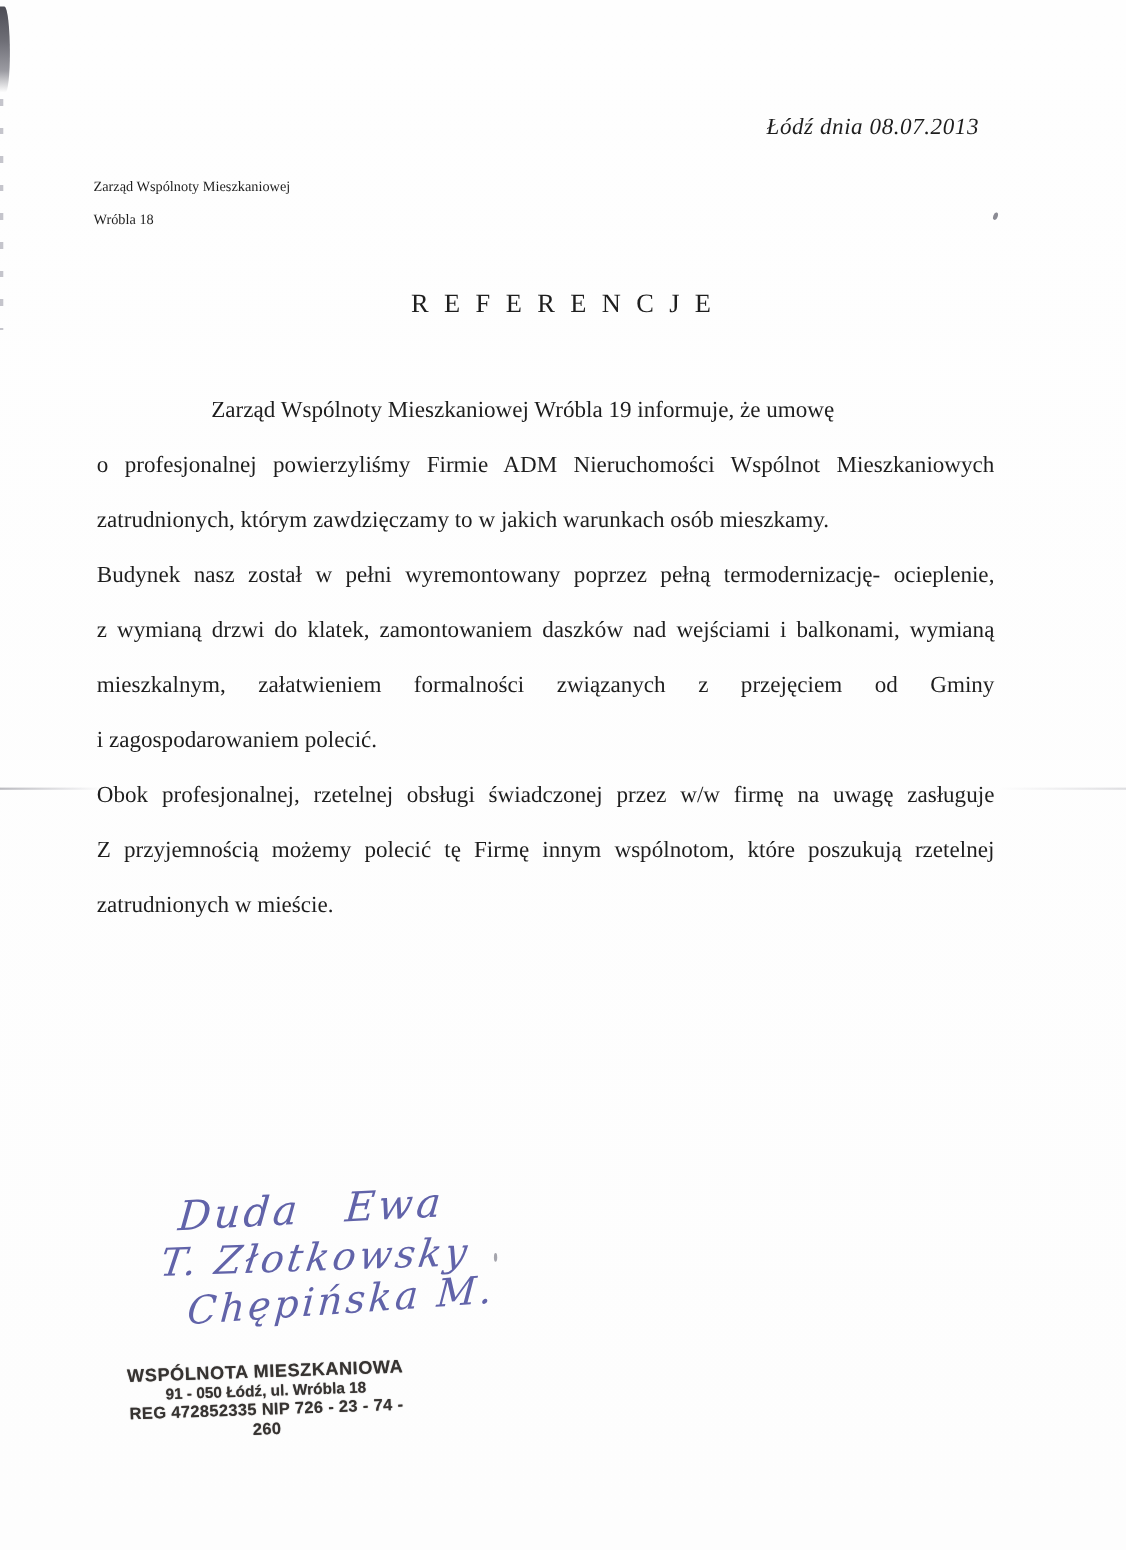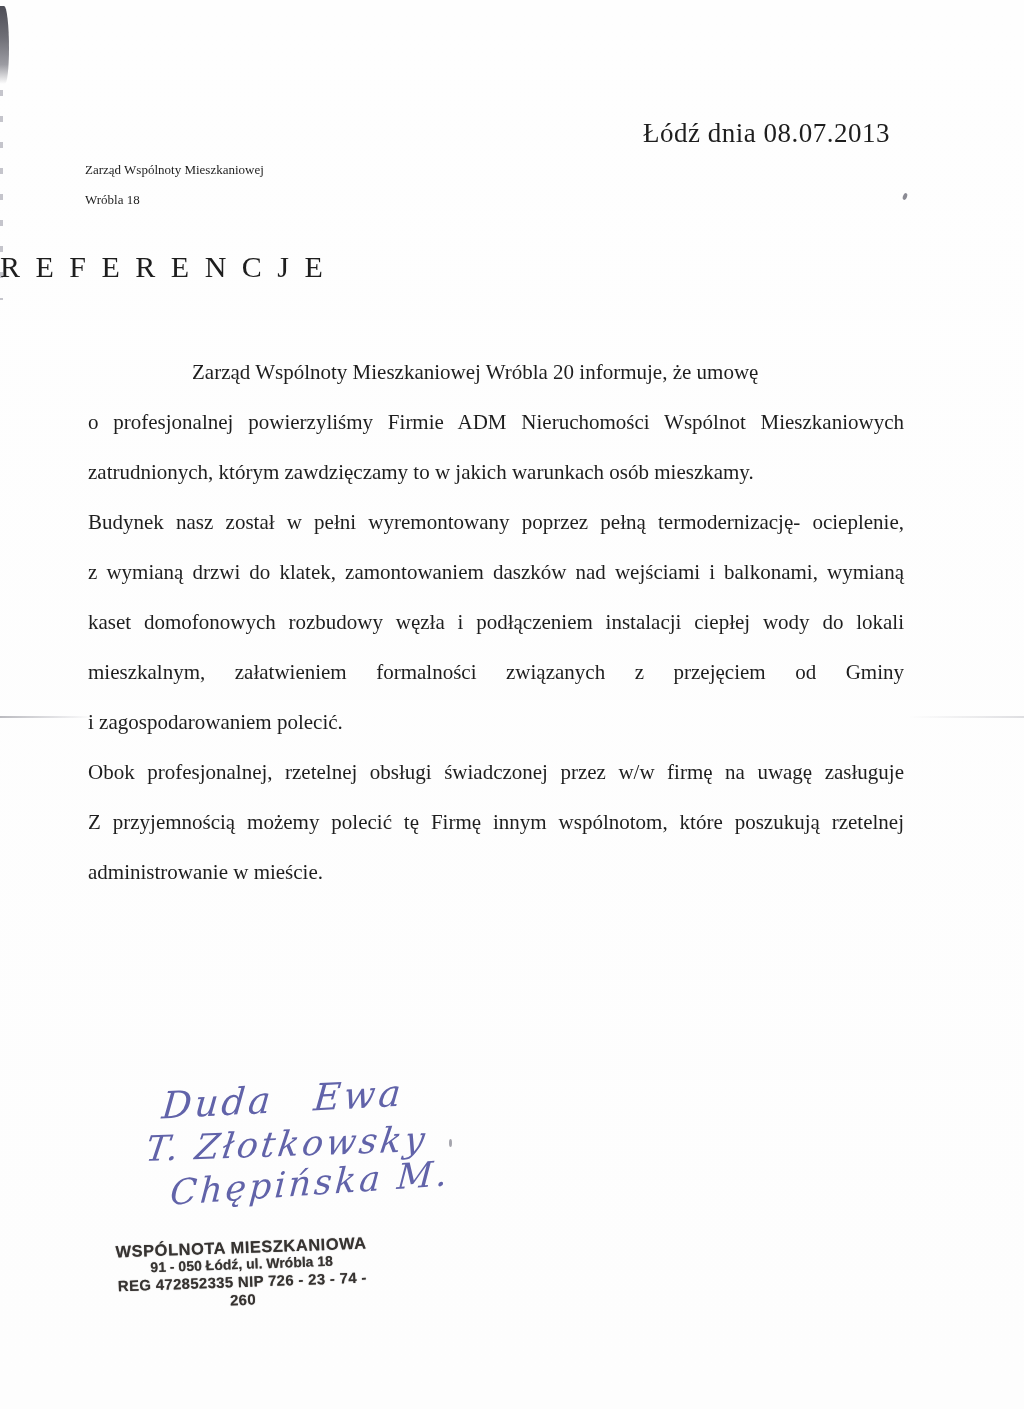--- a/index.html
+++ b/index.html
@@ -30,30 +30,30 @@
   .artifact-streak {
     position: absolute; left: 0; top: 716px; width: 92px; height: 2px;
     background: linear-gradient(90deg, rgba(120,120,130,.5), rgba(170,170,180,.25) 70%, transparent);
   }
   .artifact-streak-right {
     position: absolute; left: 908px; top: 716px; width: 116px; height: 2px;
     background: linear-gradient(90deg, transparent, rgba(150,150,160,.3));
   }
 
   .date-line {
-    position: absolute; top: 118px; right: 134px;
-    font-size: 27px; letter-spacing: .5px;
+    position: absolute; top: 103px; right: 134px;
+    font-size: 21px; letter-spacing: .5px; font-style: italic;
   }
   .sender {
     position: absolute; left: 85px; top: 155px;
     font-size: 13px; line-height: 30px;
   }
   .doc-title {
-    position: absolute; left: 0; top: 250px; width: 100%;
-    font-size: 30px; letter-spacing: 4px;
+    position: absolute; left: 0; top: 264px; width: 100%;
+    text-align: center; font-size: 24px; letter-spacing: 4px;
   }
   .letter-body {
     position: absolute; left: 88px; top: 347px; width: 816px;
     font-size: 21px;
   }
   .body-line {
     line-height: 50px; white-space: normal;
     text-align: left;
   }
   .body-line.stretch { text-align: justify; text-align-last: justify; }
@@ -102,31 +102,30 @@
   <div class="date-line">Łódź dnia 08.07.2013</div>
 
   <div class="sender">
     <div>Zarząd Wspólnoty Mieszkaniowej</div>
     <div>Wróbla 18</div>
   </div>
 
   <div class="doc-title">R E F E R E N C J E</div>
 
   <div class="letter-body">
-      <div class="body-line indent">Zarząd Wspólnoty Mieszkaniowej Wróbla 20 informuje, że umowę</div>
+      <div class="body-line indent">Zarząd Wspólnoty Mieszkaniowej Wróbla 19 informuje, że umowę</div>
       <div class="body-line stretch">o profesjonalnej powierzyliśmy Firmie ADM Nieruchomości Wspólnot Mieszkaniowych</div>
       <div class="body-line">zatrudnionych, którym zawdzięczamy to w jakich warunkach osób mieszkamy.</div>
       <div class="body-line stretch">Budynek nasz został w pełni wyremontowany poprzez pełną termodernizację- ocieplenie,</div>
       <div class="body-line stretch">z wymianą drzwi do klatek, zamontowaniem daszków nad wejściami i balkonami, wymianą</div>
-      <div class="body-line stretch">kaset domofonowych rozbudowy węzła i podłączeniem instalacji ciepłej wody do lokali</div>
       <div class="body-line stretch">mieszkalnym, załatwieniem formalności związanych z przejęciem od Gminy</div>
       <div class="body-line">i zagospodarowaniem polecić.</div>
       <div class="body-line stretch">Obok profesjonalnej, rzetelnej obsługi świadczonej przez w/w firmę na uwagę zasługuje</div>
       <div class="body-line stretch">Z przyjemnością możemy polecić tę Firmę innym wspólnotom, które poszukują rzetelnej</div>
-      <div class="body-line">administrowanie w mieście.</div>
+      <div class="body-line">zatrudnionych w mieście.</div>
     </div>
 
   <div class="signatures">
     <div class="signature sig-1">Duda Ewa</div>
     <div class="signature sig-2">T. Złotkowsky</div>
     <div class="signature sig-3">Chępińska M.</div>
   </div>
 
   <div class="stamp">
     <div class="stamp-line-1">WSPÓLNOTA MIESZKANIOWA</div>

